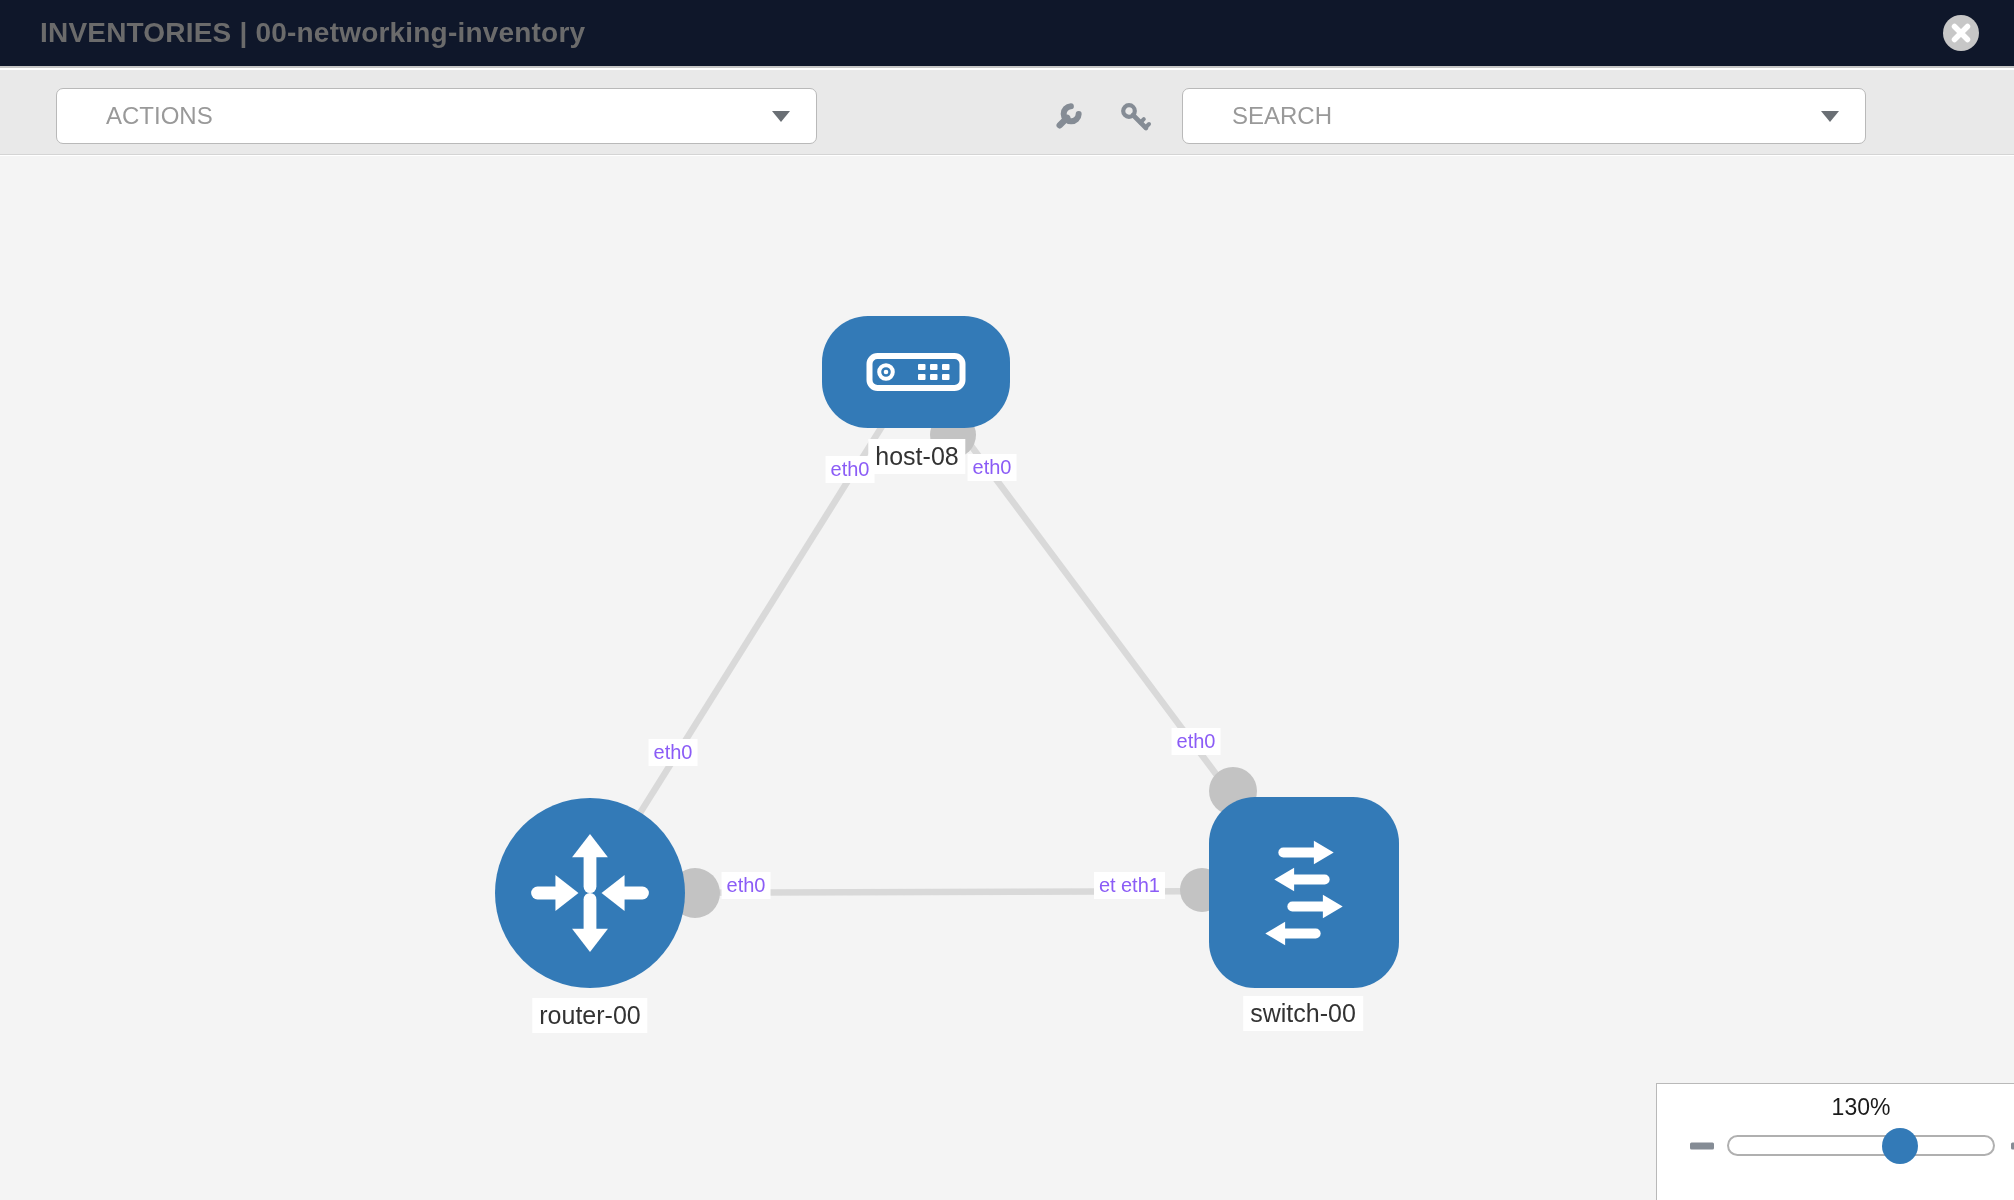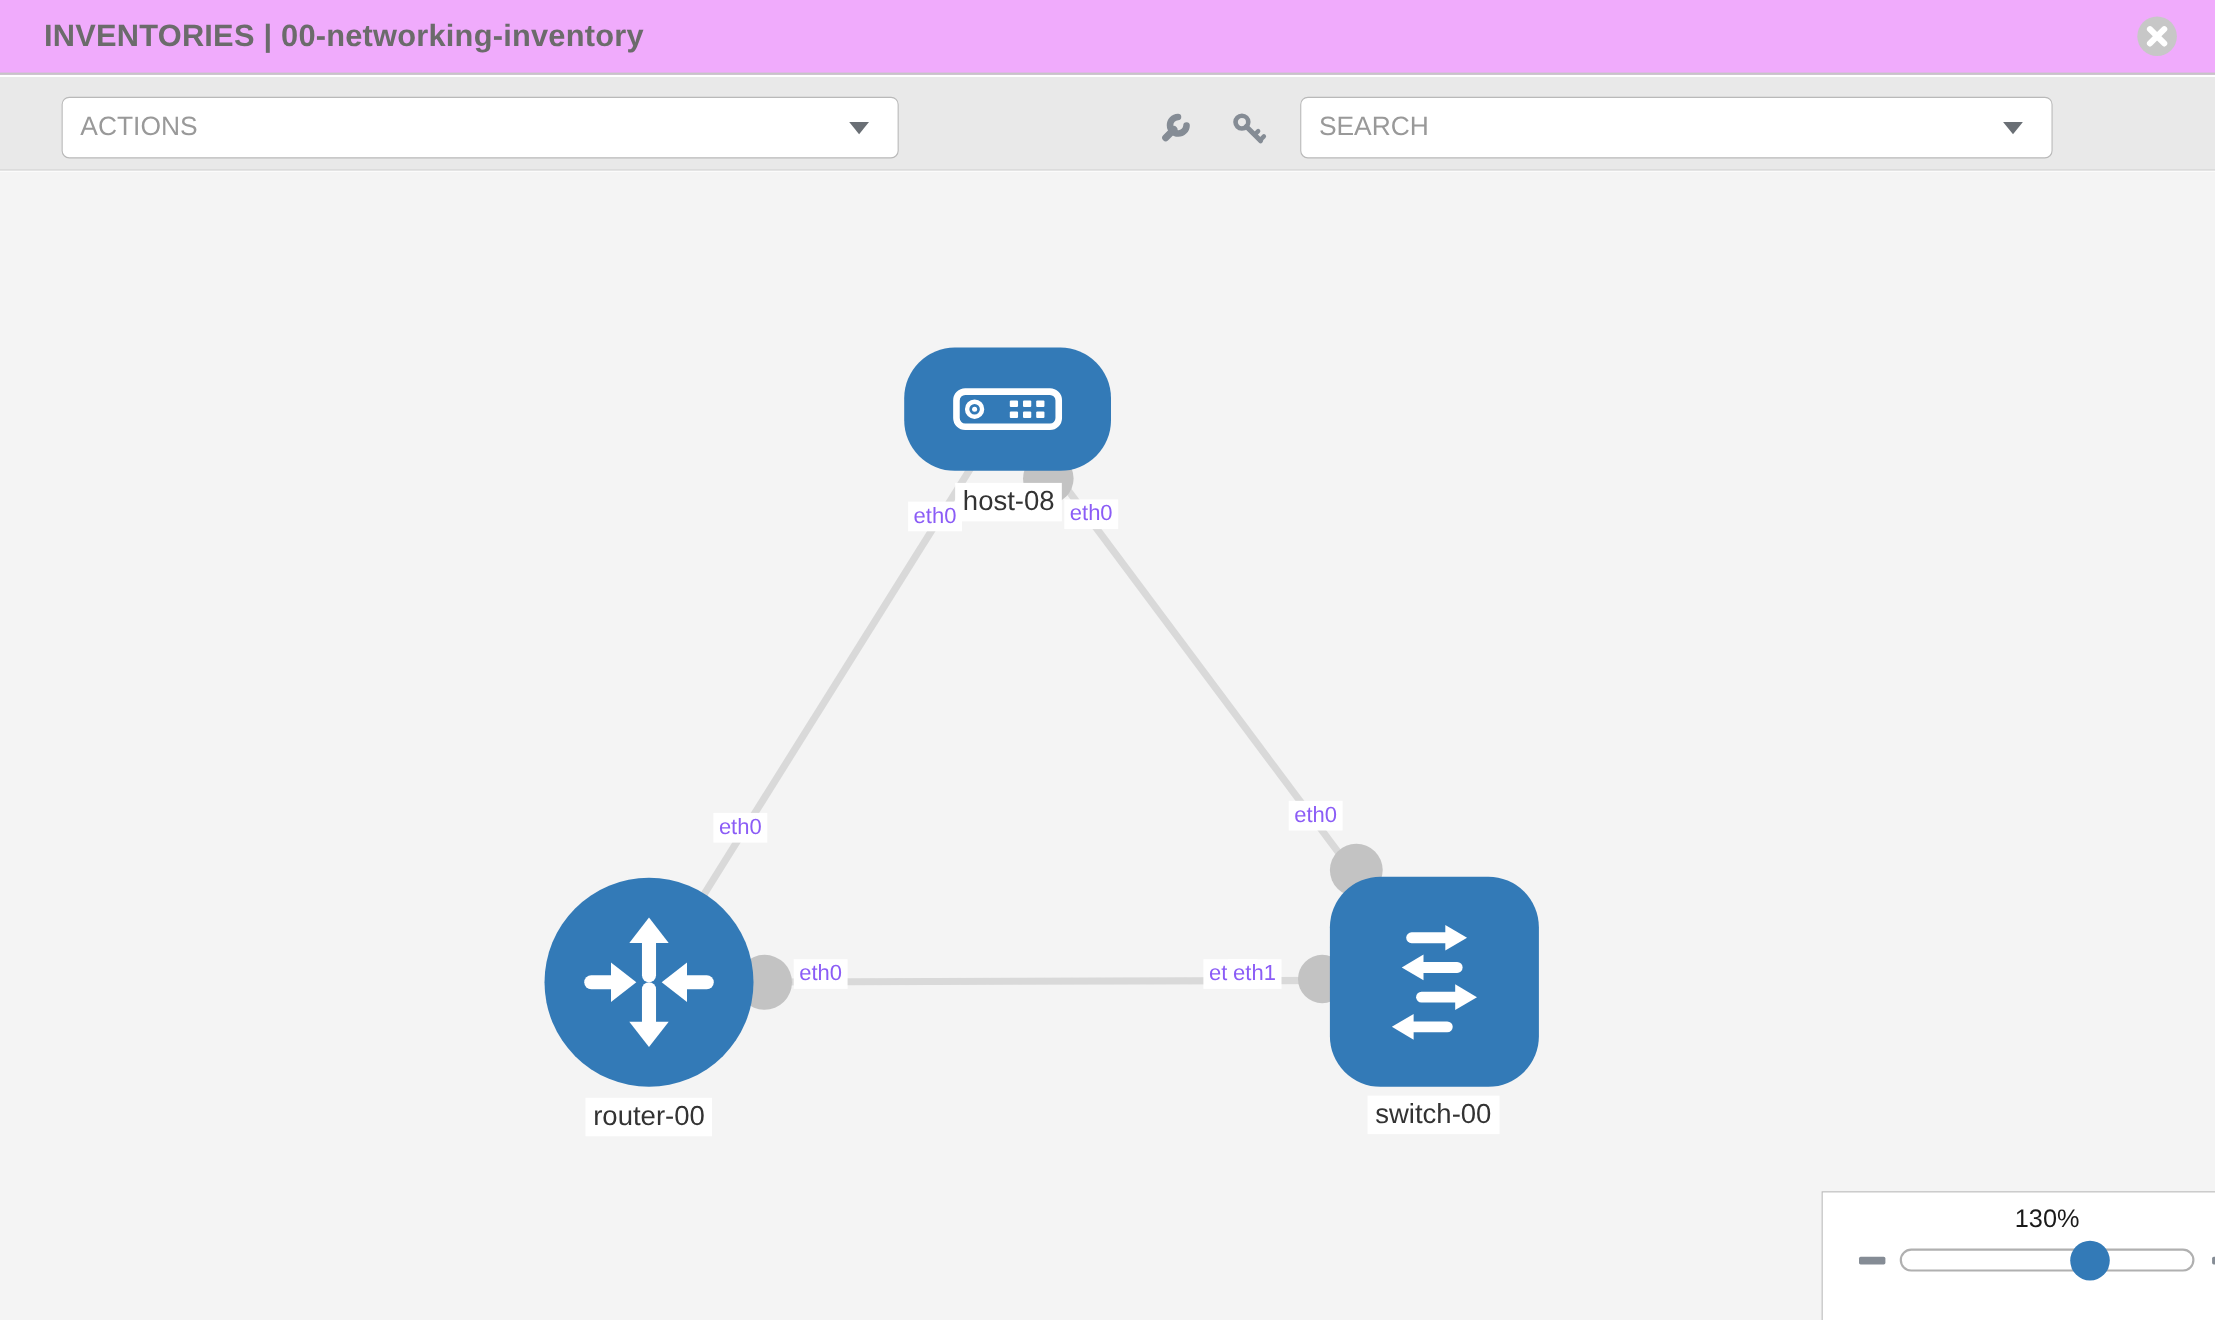--- a/index.html
+++ b/index.html
@@ -2,32 +2,32 @@
 <html><head>
 <meta charset="utf-8">
 <style>
   * { margin: 0; padding: 0; box-sizing: border-box; }
   html, body { width: 2014px; height: 1200px; overflow: hidden; background: #fff;
                font-family: "Liberation Sans", "DejaVu Sans", sans-serif; }
   .app { position: relative; width: 2014px; height: 1200px; background: #fff; }
 
   
   .header { position: absolute; left: 0; top: 0; width: 2014px; height: 68px;
-            background: #f0abfc; border-bottom: 2px solid #c6c6c6; }
+            background: #0f172a; border-bottom: 2px solid #c6c6c6; }
   .page-title { position: absolute; left: 40px; top: 0; height: 66px; display: flex; align-items: center;
                 font-size: 28px; font-weight: bold; color: #6b6b6b; letter-spacing: 0.2px; }
   .close-btn { position: absolute; left: 1942px; top: 14px; width: 38px; height: 38px;
                border: none; background: transparent; cursor: pointer; padding: 0; }
 
   
   .toolbar { position: absolute; left: 0; top: 70px; width: 2014px; height: 85px;
              background: #e9e9e9; border-bottom: 1px solid #d4d4d4; }
   .select { position: absolute; top: 18px; height: 56px; background: #fff;
             border: 1px solid #b9b9b9; border-radius: 7px; display: flex; align-items: center;
-            padding: 0 26px 0 16px; color: #999; font-size: 24px; cursor: pointer; }
+            padding: 0 26px 0 49px; color: #999; font-size: 24px; cursor: pointer; }
   .select .caret { margin-left: auto; width: 0; height: 0;
                    border-left: 9px solid transparent; border-right: 9px solid transparent;
                    border-top: 11px solid #6a6f75; }
   .icon-btn { position: absolute; top: 26px; width: 44px; height: 44px; border: none;
               background: transparent; cursor: pointer; padding: 0;
               display: flex; align-items: center; justify-content: center; }
 
   
   .canvas { position: absolute; left: 0; top: 156px; width: 2014px; height: 1044px;
             background: #f4f4f4; overflow: hidden; }

